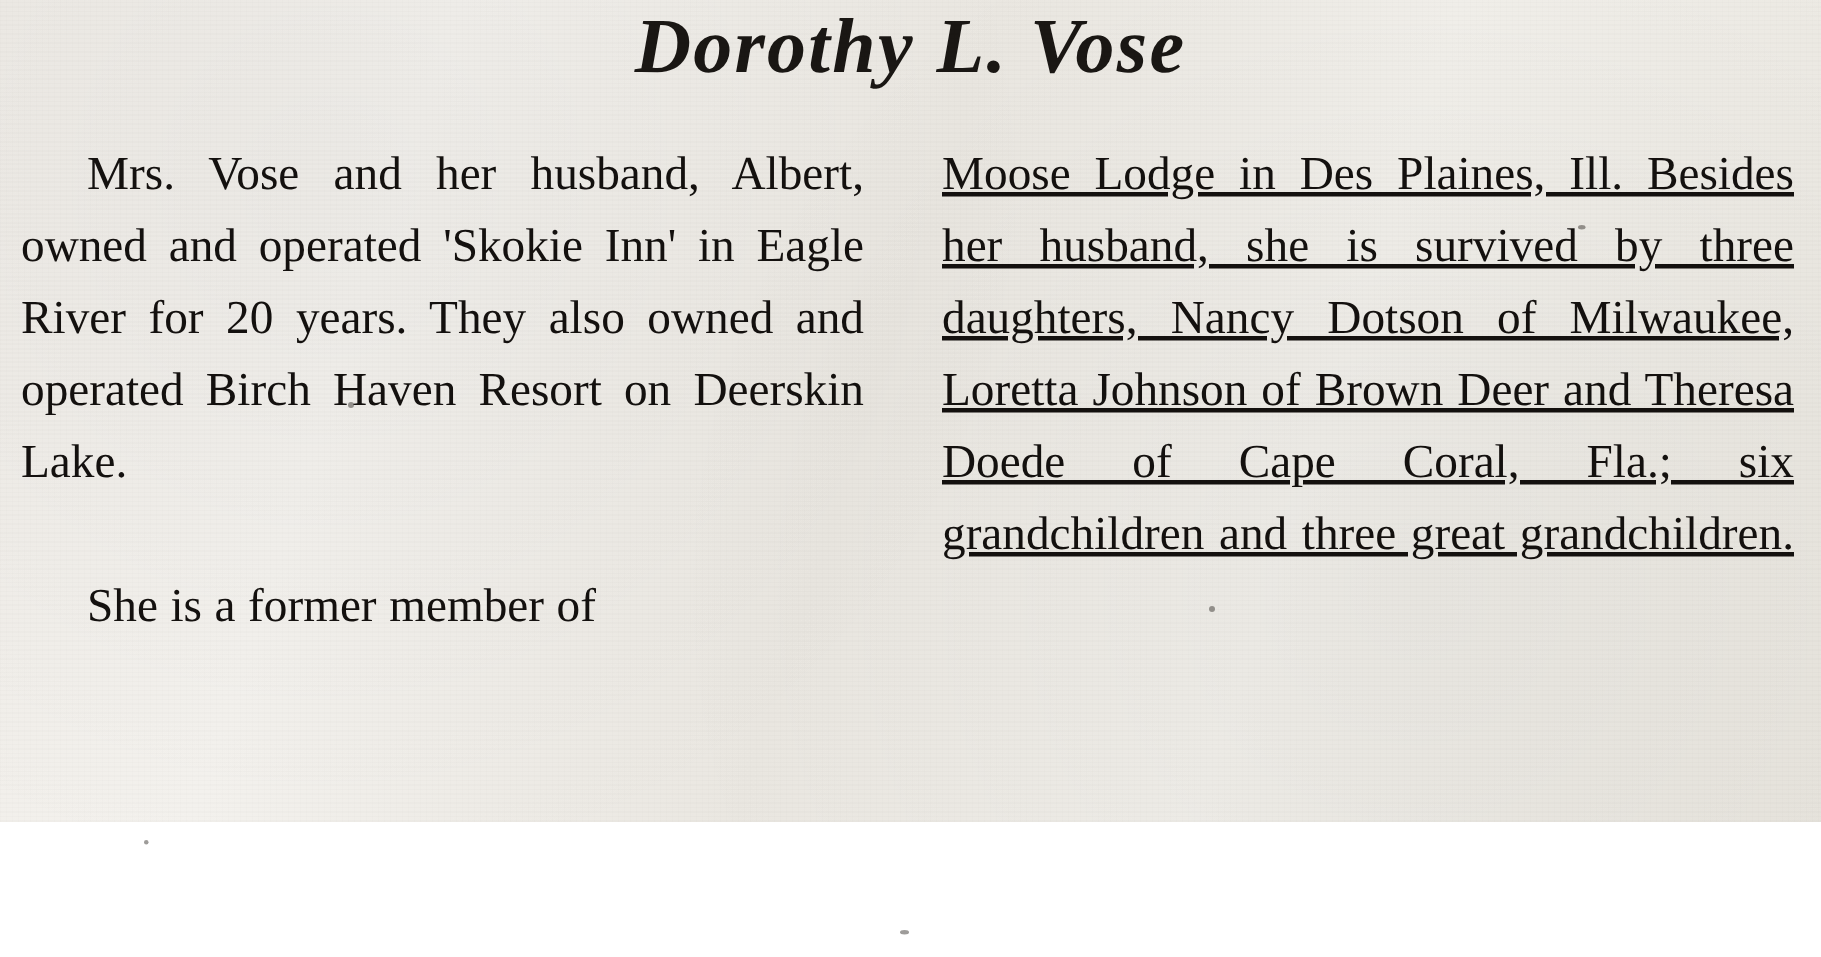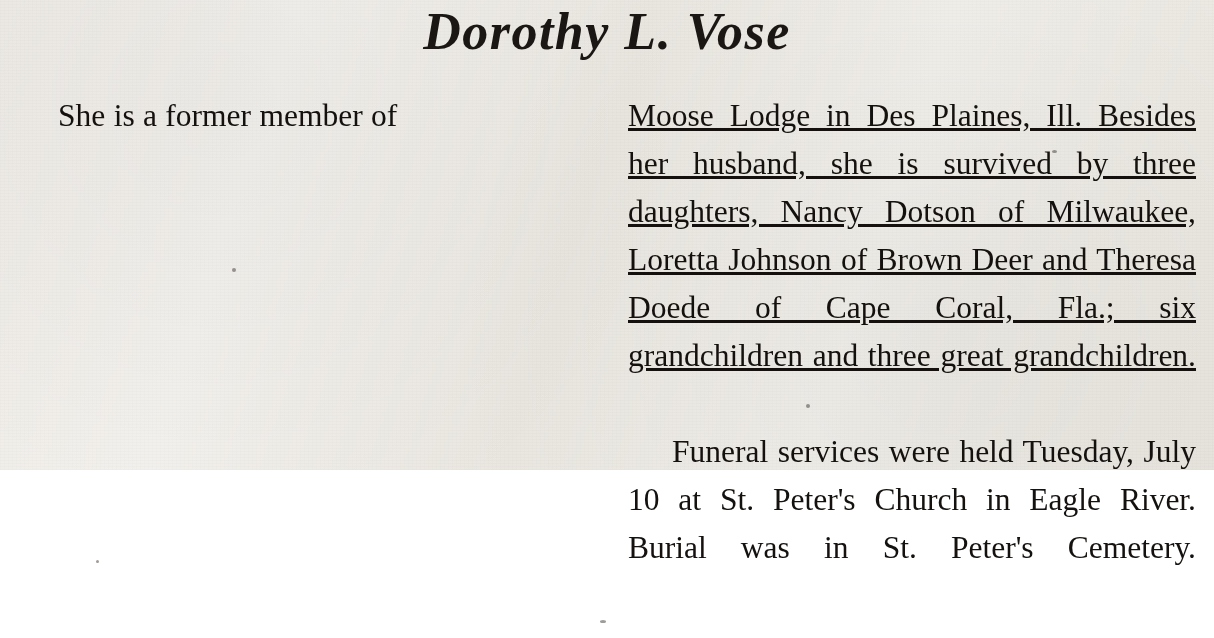--- a/index.html
+++ b/index.html
@@ -11,21 +11,21 @@
     height: 638px;
     background: #ffffff;
     font-family: "Liberation Serif", serif;
     overflow: hidden;
   }
 
   
   .clipping {
     position: relative;
     width: 1214px;
-    height: 470px;
+    height: 548px;
     background:
       radial-gradient(circle at 18% 22%, rgba(0,0,0,0.035) 0%, rgba(0,0,0,0) 45%),
       radial-gradient(circle at 78% 72%, rgba(0,0,0,0.04) 0%, rgba(0,0,0,0) 50%),
       linear-gradient(108deg, #efece7 0%, #f4f2ee 22%, #eae7e1 48%, #f2f0eb 70%, #e9e6df 100%);
     box-sizing: border-box;
     padding: 0;
   }
   
   .grain {
     position: absolute;
@@ -105,26 +105,26 @@
 </head>
 <body>
 
 <div class="clipping">
 
   <div class="headline">Dorothy L. Vose</div>
 
   <div class="columns">
 
     <div class="col col-left">
+      <p class="para">Mrs. Vose and her husband, Albert, owned and operated 'Skokie Inn' in Eagle River for 20 years. They also owned and operated Birch Haven Resort on Deerskin Lake.</p>
       <p class="para tight">She is a former member of</p>
     </div>
 
     <div class="col col-right">
       <p class="para noindent">Moose Lodge in Des Plaines, Ill. Besides her husband, she is survived by three daughters, Nancy Dotson of Milwaukee, Loretta Johnson of Brown Deer and Theresa Doede of Cape Coral, Fla.; six grandchildren and three great grandchildren.</p>
-      <p class="para">Funeral services were held Tuesday, July 10 at St. Peter's Church in Eagle River. Burial was in St. Peter's Cemetery.</p>
     </div>
 
   </div>
 
   <div class="grain"></div>
   <div class="speck" style="left:232px; top:268px; width:4px; height:4px;"></div>
   <div class="speck" style="left:1052px; top:150px; width:5px; height:3px;"></div>
   <div class="speck" style="left:806px; top:404px; width:4px; height:4px;"></div>
   <div class="speck" style="left:96px; top:560px; width:3px; height:3px;"></div>
   <div class="speck" style="left:600px; top:620px; width:6px; height:3px;"></div>

